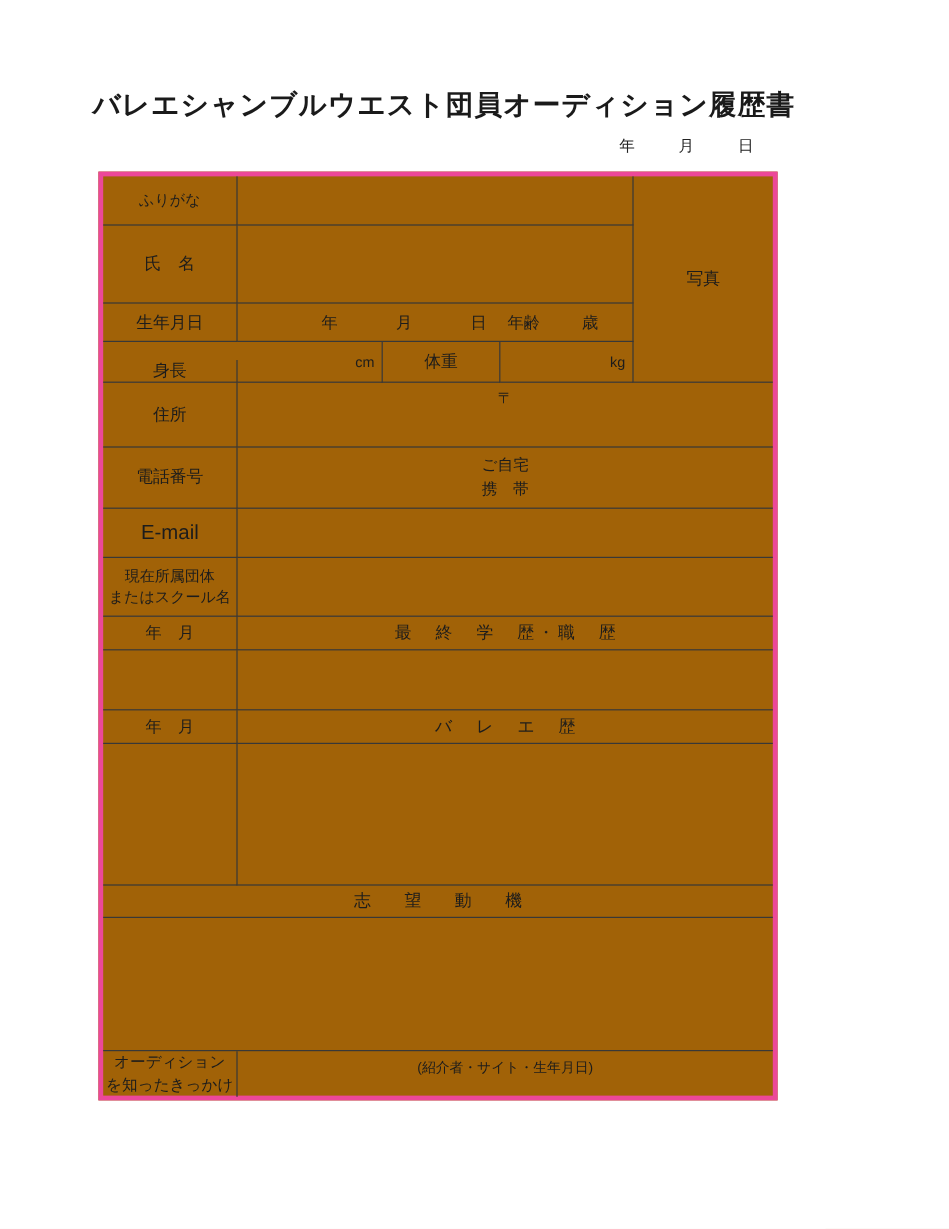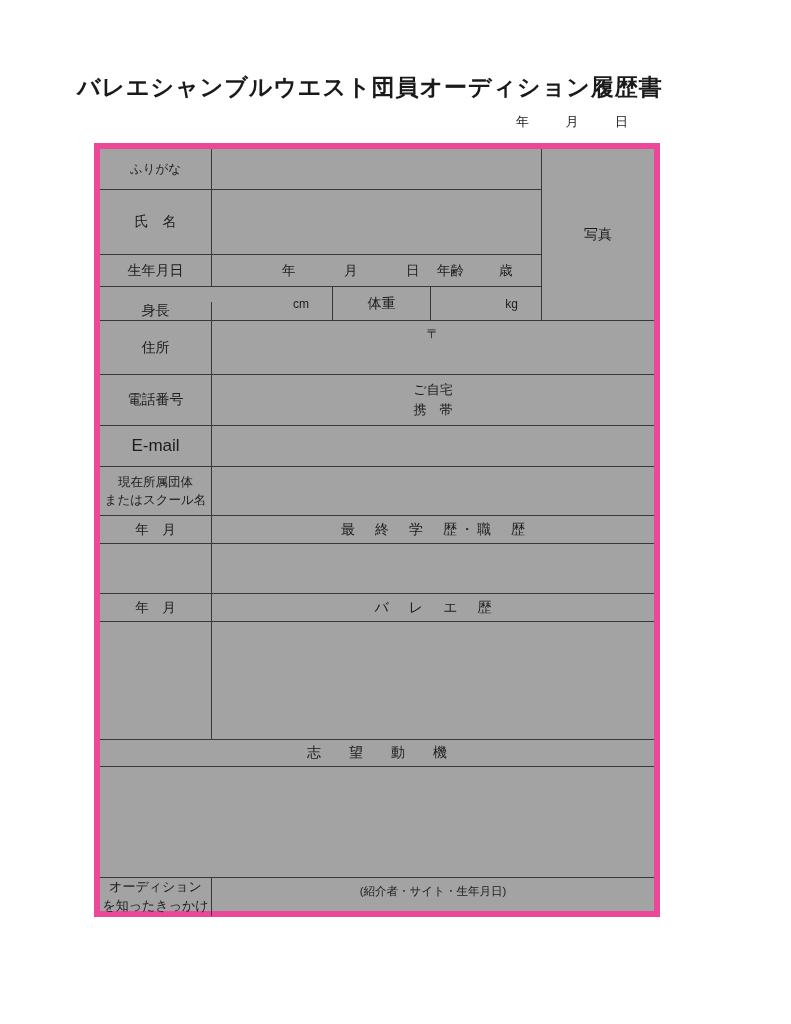--- a/index.html
+++ b/index.html
@@ -33,30 +33,30 @@
     left: 516px;
     top: 113px;
     width: 112px;
     display: flex;
     justify-content: space-between;
     font-size: 13px;
     color: #222;
   }
   .form-table {
     position: absolute;
-    left: 94px;
+    left: 82px;
     top: 143px;
     width: 566px;
     height: 774px;
     box-sizing: border-box;
-    border: 6px solid #ec4899;
+    border: 4px solid #ec4899;
     display: grid;
     grid-template-columns: 112px 121px 98px 111px 1fr;
     grid-template-rows: 41px 65px 32px 34px 54px 51px 41px 49px 28px 50px 28px 118px 27px 111px 1fr;
-    background: #a3a3a3;
+    background: #a16207;
   }
   .cell {
     box-sizing: border-box;
     border-right: 1.5px solid #383838;
     border-bottom: 1.5px solid #383838;
     position: relative;
     font-size: 14px;
     color: #1c1c1c;
   }
   .cell.br0 { border-right: none; text-align: center; }
@@ -70,21 +70,21 @@
   .c-top-left {
     padding: 4px 8px;
   }
   .two-line { line-height: 1.45; }
   .small { font-size: 12.5px; }
   .tiny  { font-size: 11.5px; }
   .unit-right {
     display: flex;
     align-items: center;
     justify-content: flex-end;
-    padding-right: 23px;
+    padding-right: 6px;
     font-size: 12px;
   }
   .spread { letter-spacing: 3px; text-indent: 3px; }
   .birth-field {
     position: absolute;
     top: 50%;
     transform: translateY(-50%);
     font-size: 13.5px;
     white-space: nowrap;
   }

